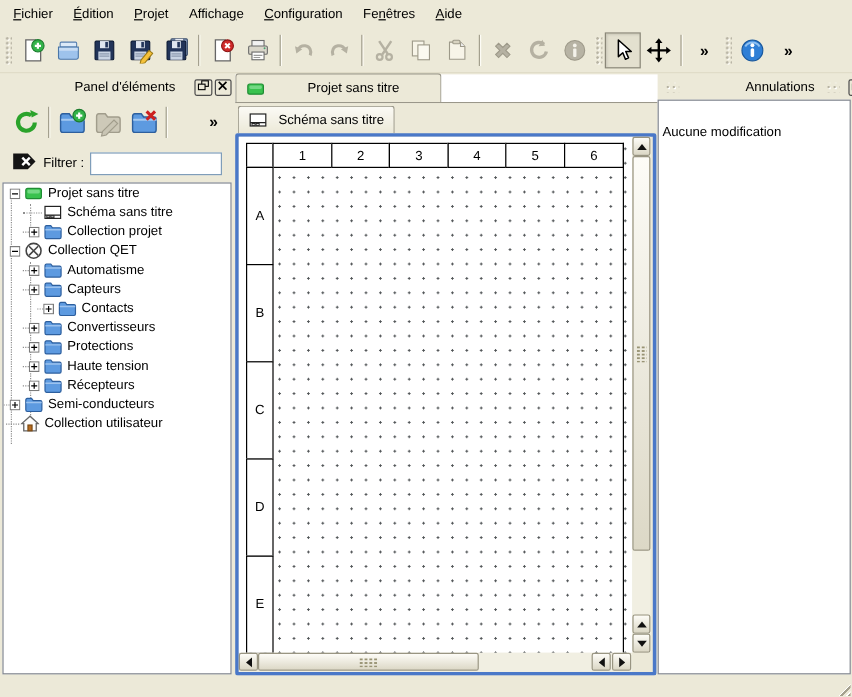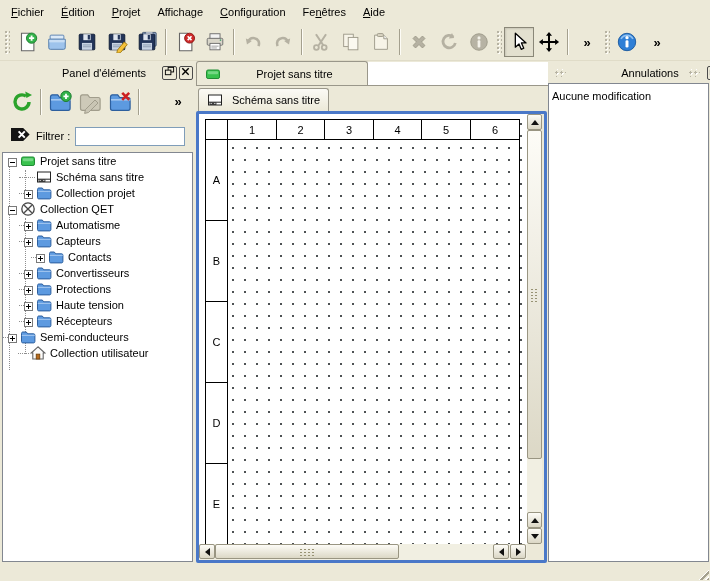--- a/index.html
+++ b/index.html
@@ -58,21 +58,21 @@
   .sb-thumb.h{background:linear-gradient(180deg,#fdfcf7,#dcd8c6);}
   .grip-dots{background-image:radial-gradient(circle,#989374 0.9px,rgba(0,0,0,0) 1px);background-size:4px 3px;}
   .arr{width:0;height:0;display:block;}
   .arr.up{border-left:4px solid rgba(0,0,0,0);border-right:4px solid rgba(0,0,0,0);border-bottom:5px solid #111;}
   .arr.down{border-left:4px solid rgba(0,0,0,0);border-right:4px solid rgba(0,0,0,0);border-top:5px solid #111;}
   .arr.left{border-top:4px solid rgba(0,0,0,0);border-bottom:4px solid rgba(0,0,0,0);border-right:5px solid #111;}
   .arr.right{border-top:4px solid rgba(0,0,0,0);border-bottom:4px solid rgba(0,0,0,0);border-left:5px solid #111;}
   
   #rp-titlebar{left:549px;top:64px;width:190px;}
   #undo-list{position:absolute;left:548px;top:83px;width:161px;height:479px;background:#fff;border:1px solid #828790;box-sizing:border-box;}
-  .list-item{padding:6px 3px;}
+  .list-item{padding:20px 3px;}
   
   #statusbar{position:absolute;left:0;top:563px;width:710px;height:18px;background:#ece9d8;}
   #resize-grip{position:absolute;right:1px;bottom:1px;width:13px;height:13px;background:repeating-linear-gradient(135deg,rgba(0,0,0,0) 0 2px,#ffffff 2px 3px,#a5a18f 3px 4.5px);clip-path:polygon(100% 0,100% 100%,0 100%);}
 </style>
 </head>
 <body>
 
 <div id="window">
 
   <div id="menubar">
@@ -516,21 +516,21 @@
             <path d="M4.5 2v5" stroke="#000"></path>
           </svg></span>
         <span class="tree-ico">
           <svg width="16" height="16" viewBox="0 0 16 16">
             <path d="M1.5 4.5c0-.8.5-1.5 1.2-1.5h3.6l1.4 1.8h6c.7 0 1.2.6 1.2 1.3v6.4c0 .8-.5 1.4-1.2 1.4H2.7c-.7 0-1.2-.6-1.2-1.4z" fill="#5d9ae0" stroke="#2d5f9e"></path>
             <path d="M1.8 6.4h12.9" stroke="#9cc2ee" stroke-width="1.2"></path>
           </svg>
         </span>
         <span>Semi-conducteurs</span>
       </div>
-      <div class="tree-row" style="padding-left: 15px;">
+      <div class="tree-row" style="padding-left: 2px;">
         <div class="tree-stub" style="width: 11px; margin-right: 1px;"></div>
         <span class="tree-ico">
           <svg width="16" height="16" viewBox="0 0 16 16">
             <path d="M8 1.8L1.2 8h1.6v6h10.4V8h1.6z" fill="#fcfcfc" stroke="#666" stroke-width="1.1"></path>
             <rect x="6.3" y="9.2" width="3.4" height="4.8" fill="#b86b1e" stroke="#7c4a12"></rect>
           </svg>
         </span>
         <span>Collection utilisateur</span>
       </div>
     </div>

